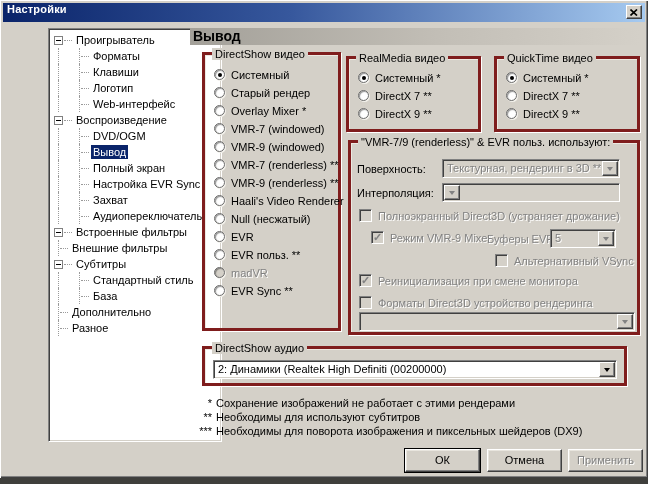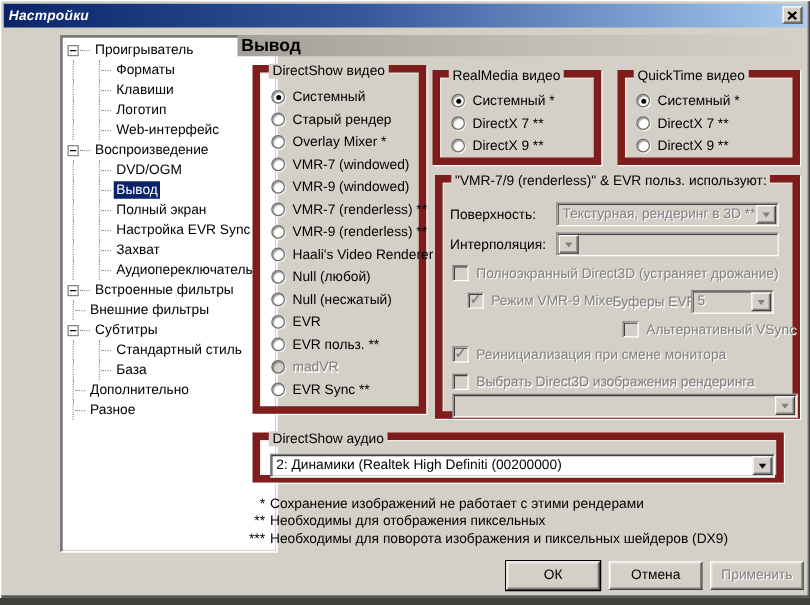--- a/index.html
+++ b/index.html
@@ -14,21 +14,21 @@
   }
   .window {
     position:absolute; left:0; top:0; width:648px; height:478px;
     background:#d4d0c8;
     box-shadow: inset 1px 1px 0 #ffffff, inset -1px -1px 0 #404040, inset -2px -2px 0 #808080;
   }
   
   .titlebar {
     position:absolute; left:3px; top:3px; width:642px; height:19px;
     background:linear-gradient(90deg,#0a246a 0%,#37589d 45%,#a6caf0 100%);
-    display:flex; align-items:center;font-style:italic;
+    display:flex; align-items:flex-start;
   }
   .titlebar .caption {
     color:#fff; font-weight:bold; padding-left:4px; letter-spacing:.2px;
   }
   .close-btn {
     position:absolute; right:3px; top:2px; width:16px; height:14px;
     background:#d4d0c8;
     border:1px solid; border-color:#fff #404040 #404040 #fff;
     box-shadow: inset -1px -1px 0 #808080, inset 1px 1px 0 #d4d0c8;
     display:flex; align-items:center; justify-content:center;
@@ -58,21 +58,21 @@
   .tlabel { padding:1px 2px; }
   .tlabel.sel { background:#0a246a; color:#fff; }
   
   .page-header {
     position:absolute; left:190px; top:28px; width:450px; height:17px;
     background:linear-gradient(90deg,#a3a099 0%,#c2beb6 55%,#d4d0c8 100%);
     font-size:14px; font-weight:bold; line-height:16px; padding-left:3px;
   }
   
   .group {
-    position:absolute; border:6px solid #7f1d1d;
+    position:absolute; border:3px solid #7f1d1d;
     box-shadow:1px 1px 0 #fff, inset 1px 1px 0 #ece9e2;
   }
   .group > .legend {
     position:absolute; top:-7px; left:7px; background:#d4d0c8; padding:0 3px; line-height:12px;
   }
   
   .radio-row { height:18px; display:flex; padding-left:9px; cursor:default; white-space:nowrap; }
   .rb {
     width:11px; height:11px; border-radius:50%; background:#fff; flex:none;
     border:1px solid #6b6b6b;
@@ -299,24 +299,20 @@
       <div class="radio-row">
           <span class="rb"></span>
           <span class="rlabel">VMR-9 (renderless) **</span>
         </div>
       <div class="radio-row">
           <span class="rb"></span>
           <span class="rlabel">Haali's Video Renderer</span>
         </div>
       <div class="radio-row">
           <span class="rb"></span>
-          <span class="rlabel">Null (любой)</span>
-        </div>
-      <div class="radio-row">
-          <span class="rb"></span>
           <span class="rlabel">Null (несжатый)</span>
         </div>
       <div class="radio-row">
           <span class="rb"></span>
           <span class="rlabel">EVR</span>
         </div>
       <div class="radio-row">
           <span class="rb"></span>
           <span class="rlabel">EVR польз. **</span>
         </div>
@@ -407,21 +403,21 @@
       <span class="clabel dis-text">Альтернативный VSync</span>
     </div>
 
     <div class="chk-row" style="left:8px; top:131px;">
       <span class="cb on"></span>
       <span class="clabel dis-text">Реинициализация при смене монитора</span>
     </div>
 
     <div class="chk-row" style="left:8px; top:153px;">
       <span class="cb"></span>
-      <span class="clabel dis-text">Выбрать Direct3D изображения рендеринга</span>
+      <span class="clabel dis-text">Форматы Direct3D устройство рендеринга</span>
     </div>
 
     <div class="combo" style="left:8px; top:169px; width:276px;">
       <span class="ctext"></span>
       <span class="cbtn">
           <span class="arrow-dn dis"></span>
         </span>
     </div>
   </div>
 
@@ -435,21 +431,21 @@
     </div>
   </div>
 
   <div class="footnotes">
     <div class="fline">
       <span class="stars">*</span>
       <span class="ftext">Сохранение изображений не работает с этими рендерами</span>
     </div>
     <div class="fline">
       <span class="stars">**</span>
-      <span class="ftext">Необходимы для отображения пиксельных</span>
+      <span class="ftext">Необходимы для используют субтитров</span>
     </div>
     <div class="fline">
       <span class="stars">***</span>
       <span class="ftext">Необходимы для поворота изображения и пиксельных шейдеров (DX9)</span>
     </div>
   </div>
 
   <div class="btn default" style="left:405px; top:449px;">ОК</div>
   <div class="btn" style="left:487px; top:449px;">Отмена</div>
   <div class="btn disabled" style="left:568px; top:449px;">Применить</div>

